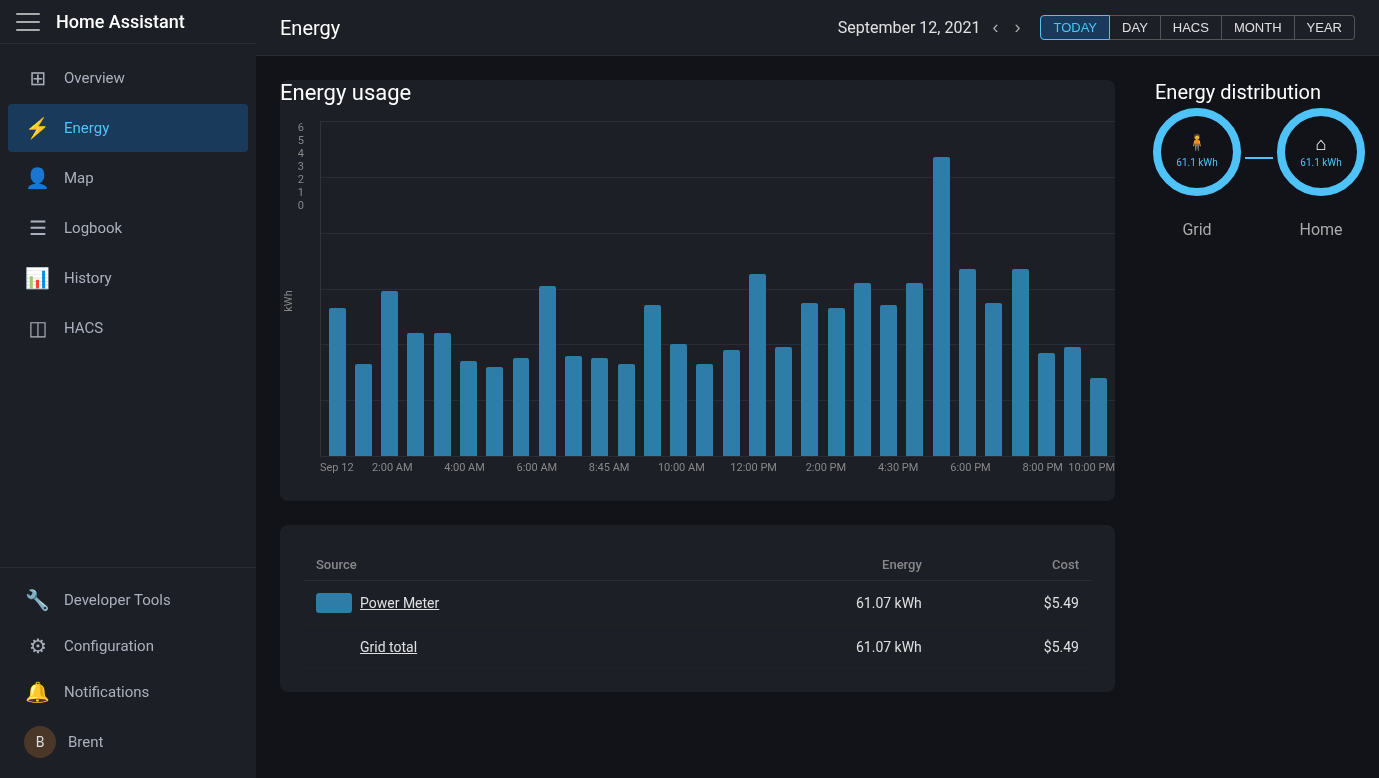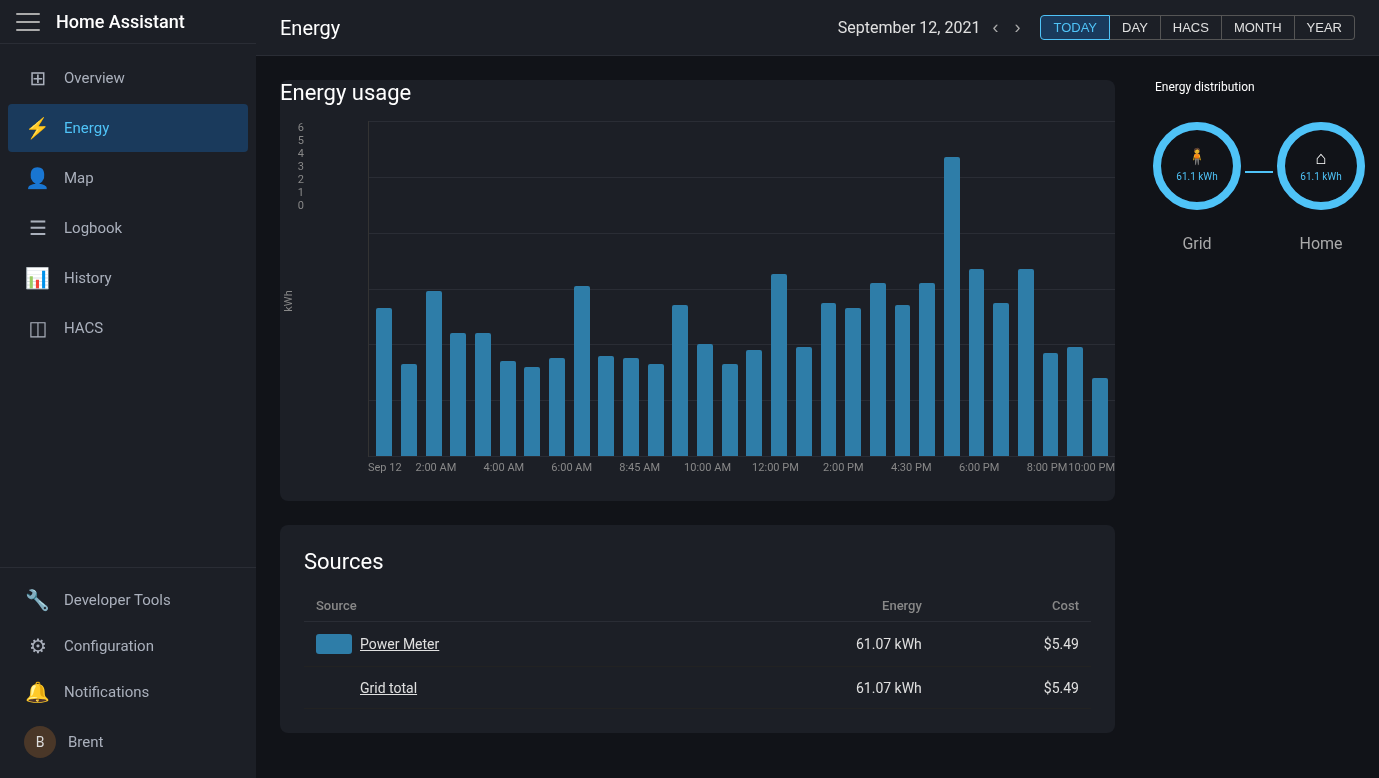--- a/index.html
+++ b/index.html
@@ -219,21 +219,20 @@
     .y-label {
       font-size: 11px;
       color: #888;
       text-align: right;
       padding-right: 6px;
     }
     .bars-area {
       flex: 1;
       display: flex;
       flex-direction: column;
-      margin-left: 48px;
     }
     .bars-grid {
       flex: 1;
       position: relative;
       border-bottom: 1px solid #333;
       border-left: 1px solid #333;
     }
     .grid-lines {
       position: absolute;
       top: 0; left: 0; right: 0; bottom: 0;
@@ -312,24 +311,23 @@
       text-decoration: underline;
     }
 
     
     .right-panel {
       width: 240px;
       padding: 24px 16px;
       flex-shrink: 0;
     }
     .distribution-title {
-      font-size: 12px;
+      font-size: 20px;
       font-weight: 400;
       color: #ffffff;
-      margin-bottom: 24px;
     }
     .distribution-circles {
       display: flex;
       align-items: center;
       justify-content: center;
       gap: 0;
     }
     .dist-circle {
       display: flex;
       flex-direction: column;
@@ -567,21 +565,20 @@
                   <div style="font-size: 11px; color: rgb(136, 136, 136); white-space: nowrap; position: absolute; left: 81.8182%; transform: translateX(-50%);">6:00 PM</div>
                   <div style="font-size: 11px; color: rgb(136, 136, 136); white-space: nowrap; position: absolute; left: 90.9091%; transform: translateX(-50%);">8:00 PM</div>
                   <div style="font-size: 11px; color: rgb(136, 136, 136); white-space: nowrap; position: absolute; left: 100%; transform: translateX(-100%);">10:00 PM</div>
                 </div>
             </div>
           </div>
         </div>
       </div>
 
       <div class="sources-section">
-        <div class="section-title">Sources</div>
         <table class="sources-table">
           <thead>
             <tr>
               <th>Source</th>
               <th class="right">Energy</th>
               <th class="right">Cost</th>
             </tr>
           </thead>
           <tbody id="sources-tbody">
               <tr>

